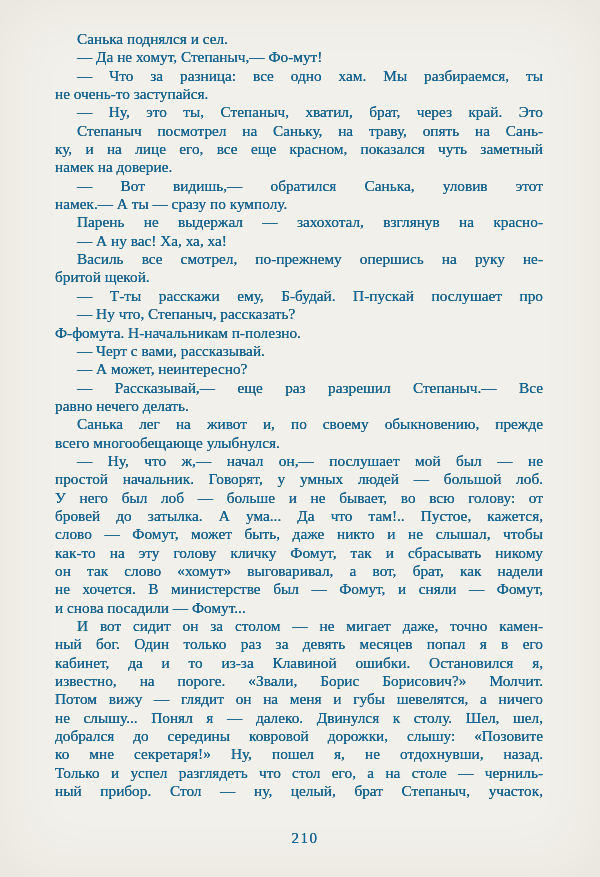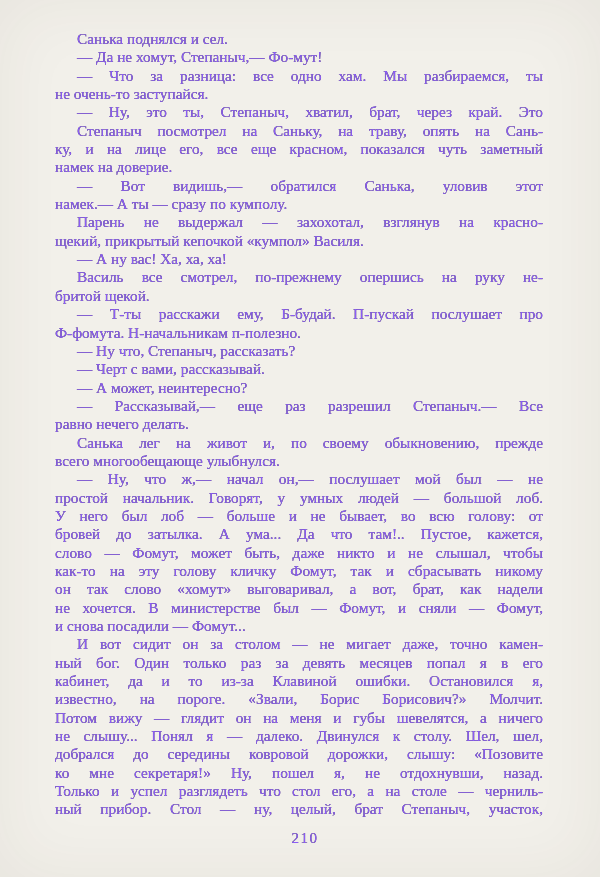--- a/index.html
+++ b/index.html
@@ -12,21 +12,21 @@
   body {
     background: #f2f0ea;
   }
   .scan-page {
     position: relative;
     width: 600px;
     height: 877px;
     background: #f2f0ea;
     box-shadow: inset 0 0 70px rgba(60,55,40,0.06);
     font-family: "Liberation Serif", "DejaVu Serif", serif;
-    color: #8b5cf6;
+    color: #0369a1;
   }
   .text-block {
     position: absolute;
     left: 55px;
     top: 30px;
     width: 488px;
   }
   .line {
     font-size: 15.3px;
     line-height: 18.35px;
@@ -63,27 +63,26 @@
       <div class="line first">— Да не хомут, Степаныч,— Фо-мут!</div>
       <div class="line first just">— Что за разница: все одно хам. Мы разбираемся, ты</div>
       <div class="line">не очень-то заступайся.</div>
       <div class="line first just">— Ну, это ты, Степаныч, хватил, брат, через край. Это</div>
       <div class="line first just">Степаныч посмотрел на Саньку, на траву, опять на Сань-</div>
       <div class="line just">ку, и на лице его, все еще красном, показался чуть заметный</div>
       <div class="line">намек на доверие.</div>
       <div class="line first just">— Вот видишь,— обратился Санька, уловив этот</div>
       <div class="line">намек.— А ты — сразу по кумполу.</div>
       <div class="line first just">Парень не выдержал — захохотал, взглянув на красно-</div>
-      <div class="line">щекий, прикрытый кепочкой «кумпол» Василя.</div>
       <div class="line first">— А ну вас! Ха, ха, ха!</div>
       <div class="line first just">Василь все смотрел, по-прежнему опершись на руку не-</div>
       <div class="line">бритой щекой.</div>
       <div class="line first just">— Т-ты расскажи ему, Б-будай. П-пускай послушает про</div>
+      <div class="line first">— Ну что, Степаныч, рассказать?</div>
       <div class="line">Ф-фомута. Н-начальникам п-полезно.</div>
-      <div class="line first">— Ну что, Степаныч, рассказать?</div>
       <div class="line first">— Черт с вами, рассказывай.</div>
       <div class="line first">— А может, неинтересно?</div>
       <div class="line first just">— Рассказывай,— еще раз разрешил Степаныч.— Все</div>
       <div class="line">равно нечего делать.</div>
       <div class="line first just">Санька лег на живот и, по своему обыкновению, прежде</div>
       <div class="line">всего многообещающе улыбнулся.</div>
       <div class="line first just">— Ну, что ж,— начал он,— послушает мой был — не</div>
       <div class="line just">простой начальник. Говорят, у умных людей — большой лоб.</div>
       <div class="line just">У него был лоб — больше и не бывает, во всю голову: от</div>
       <div class="line just">бровей до затылка. А ума... Да что там!.. Пустое, кажется,</div>

